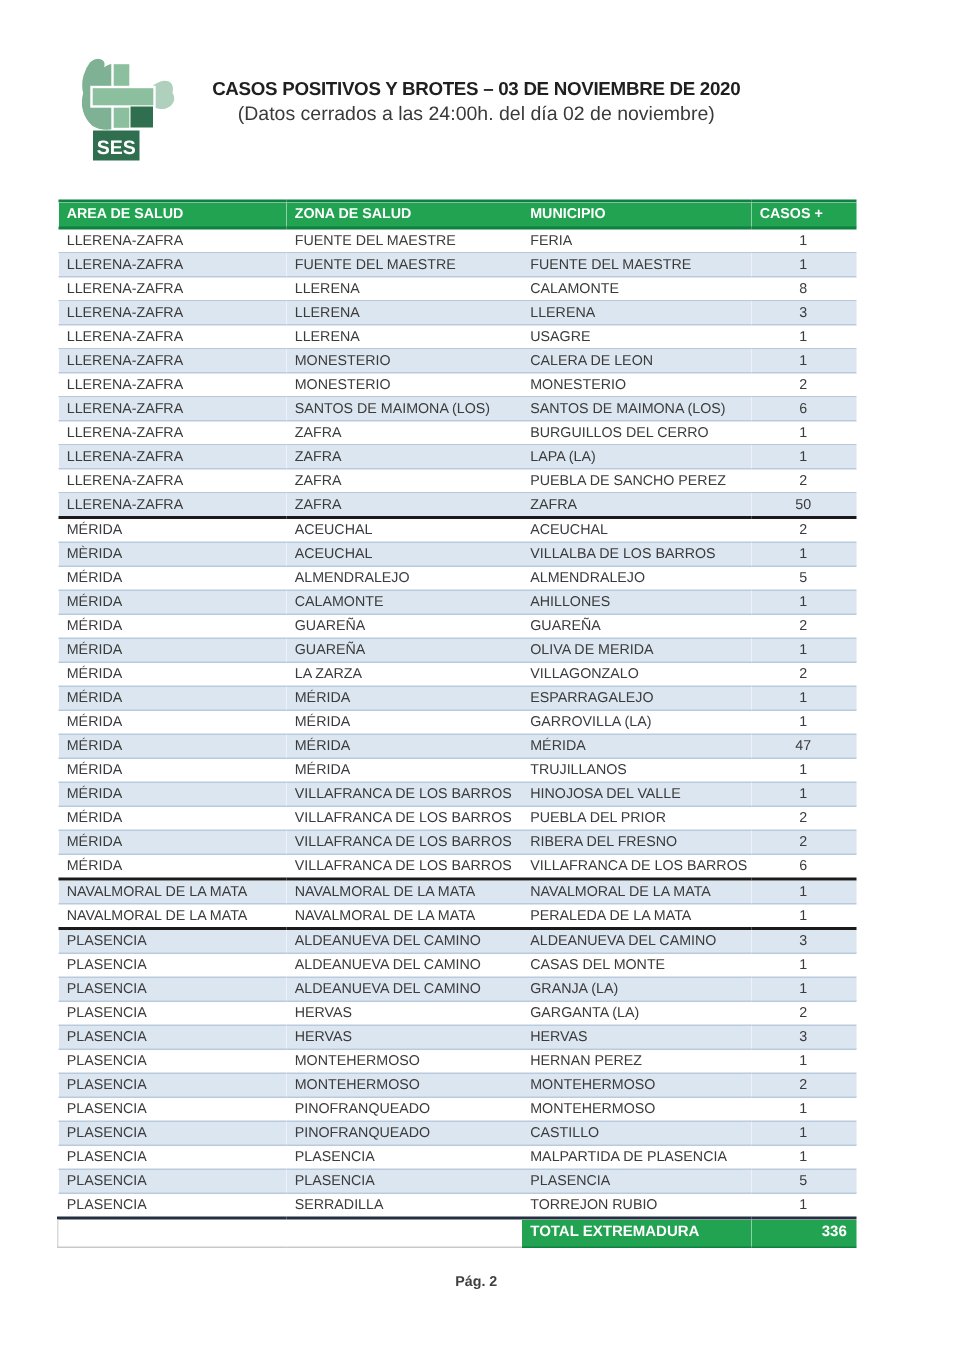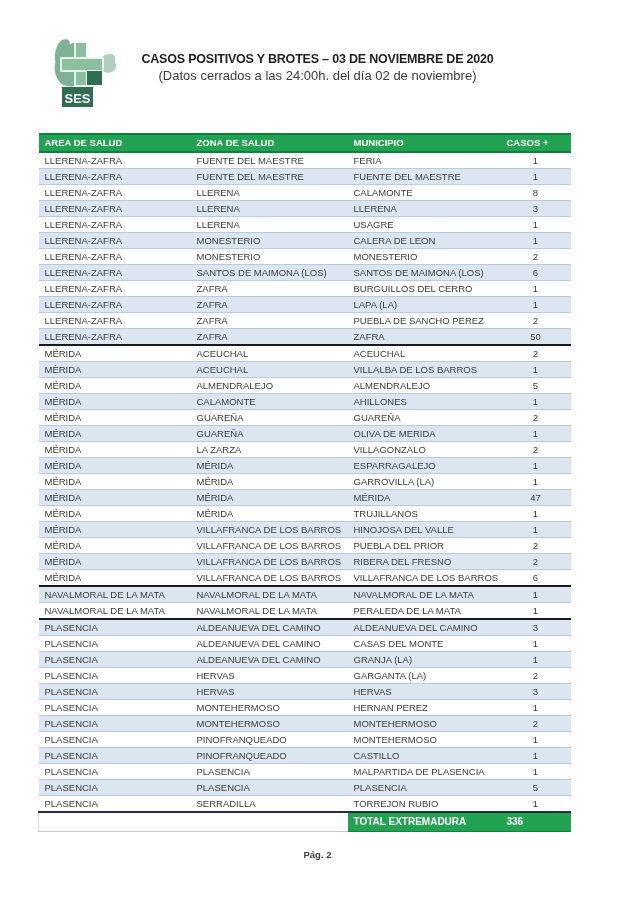--- a/index.html
+++ b/index.html
@@ -41,21 +41,21 @@
   .covid-table tr.section-end td{border-bottom:2px solid var(--section-border);}
 
   .covid-table tr.total td{border-top:2px solid var(--total-top);height:18px;line-height:18px;}
   .covid-table td.total-spacer{background:#fff;border-bottom:1px solid #c9c9c9;border-left:1px solid #d9d9d9;}
   .covid-table td.total-label{
     background:var(--green);color:#fff;font-weight:bold;font-size:10px;
     padding-right:14px;border-bottom:1px solid var(--green-dark);
   }
   .covid-table td.total-value{
     background:var(--green);color:#fff;font-weight:bold;font-size:10px;
-    text-align:left;border-bottom:1px solid var(--green-dark);
+    text-align:right;border-bottom:1px solid var(--green-dark);
   }
 
   .footer{position:absolute;left:0;right:0;top:849px;text-align:center;
     font-size:9.5px;font-weight:bold;color:#3f3f3f;}
 </style>
 </head>
 <body>
 
 <div class="page">
 

